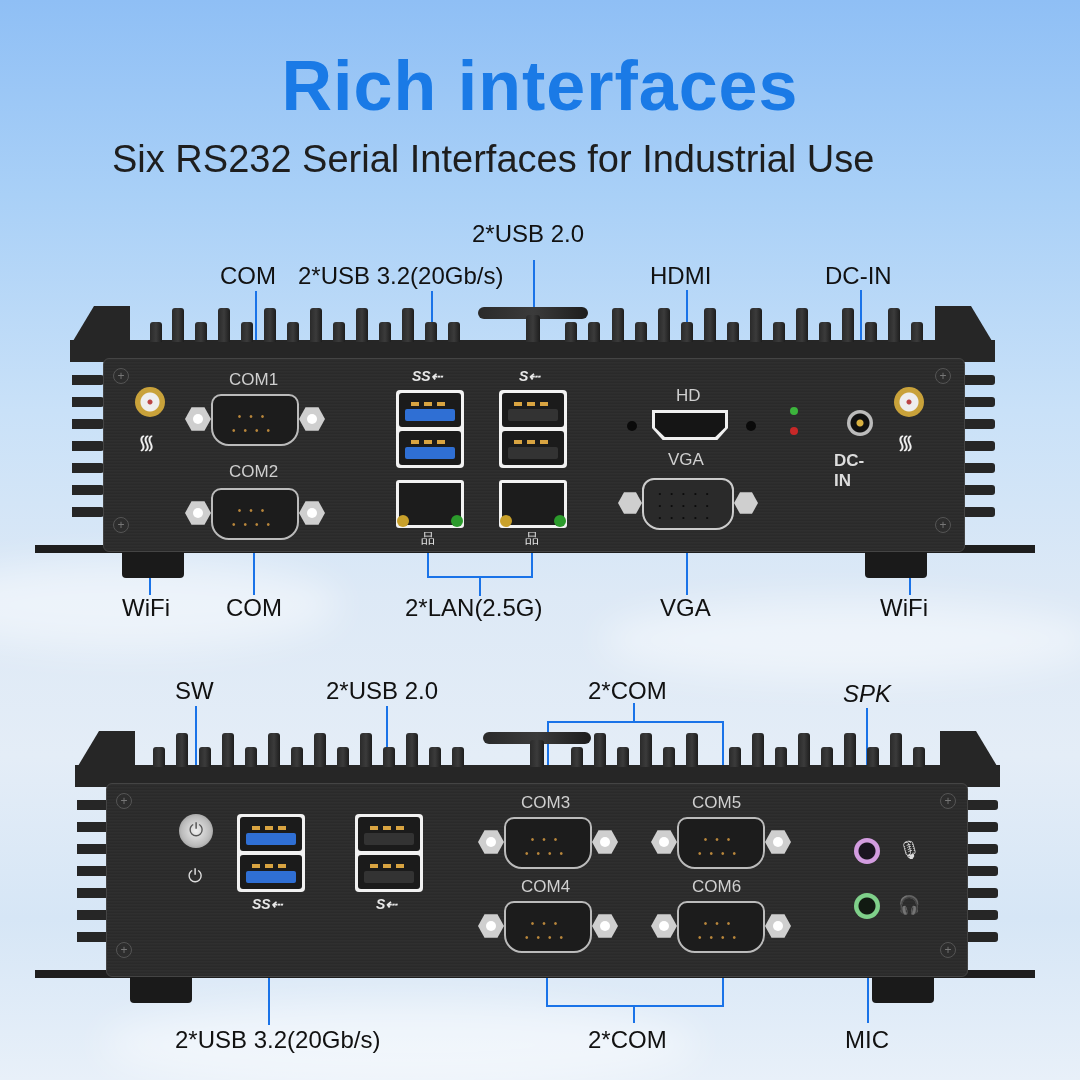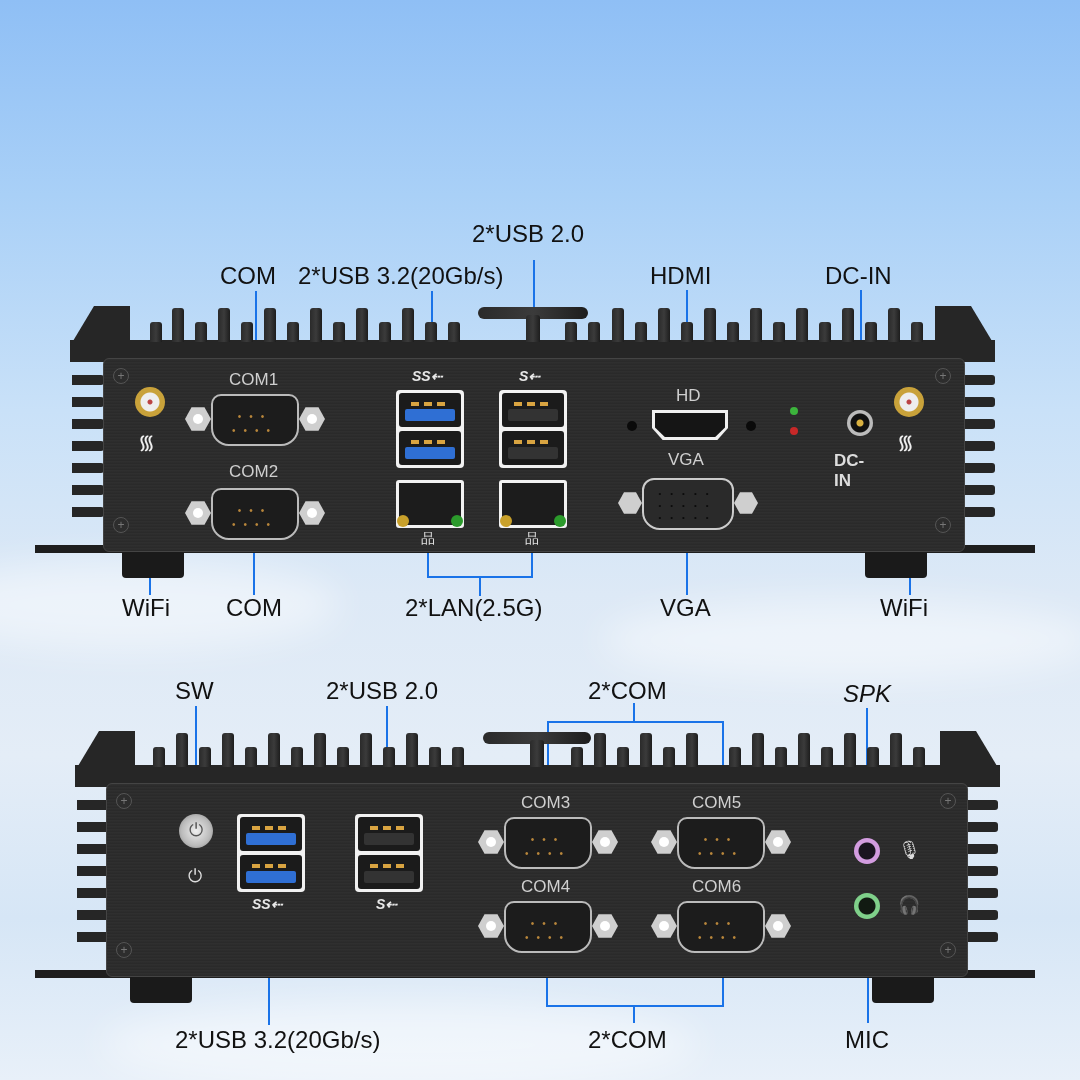--- a/index.html
+++ b/index.html
@@ -68,20 +68,22 @@
   .audio-icon { position:absolute; font-size:18px; color:#ddd; }
 </style>
 </head>
 <body>
 
 <div class="page">
   <div class="cloud" style="left:-80px;top:560px;width:420px;height:90px;"></div>
   <div class="cloud" style="left:600px;top:600px;width:500px;height:80px;"></div>
   <div class="cloud" style="left:100px;top:1000px;width:600px;height:90px;"></div>
 
+  <div class="title">Rich interfaces</div>
+  <div class="subtitle">Six RS232 Serial Interfaces for Industrial Use</div>
 
   <div>
     <div class="label" style="left:220px;top:262px;">COM</div>
     <div class="label" style="left:298px;top:262px;">2*USB 3.2(20Gb/s)</div>
     <div class="label" style="left:472px;top:220px;">2*USB 2.0</div>
     <div class="label" style="left:650px;top:262px;">HDMI</div>
     <div class="label" style="left:825px;top:262px;">DC-IN</div>
 
     <div class="vline" style="left:255px;top:291px;height:80px;"></div>
     <div class="vline" style="left:431px;top:291px;height:75px;"></div>

